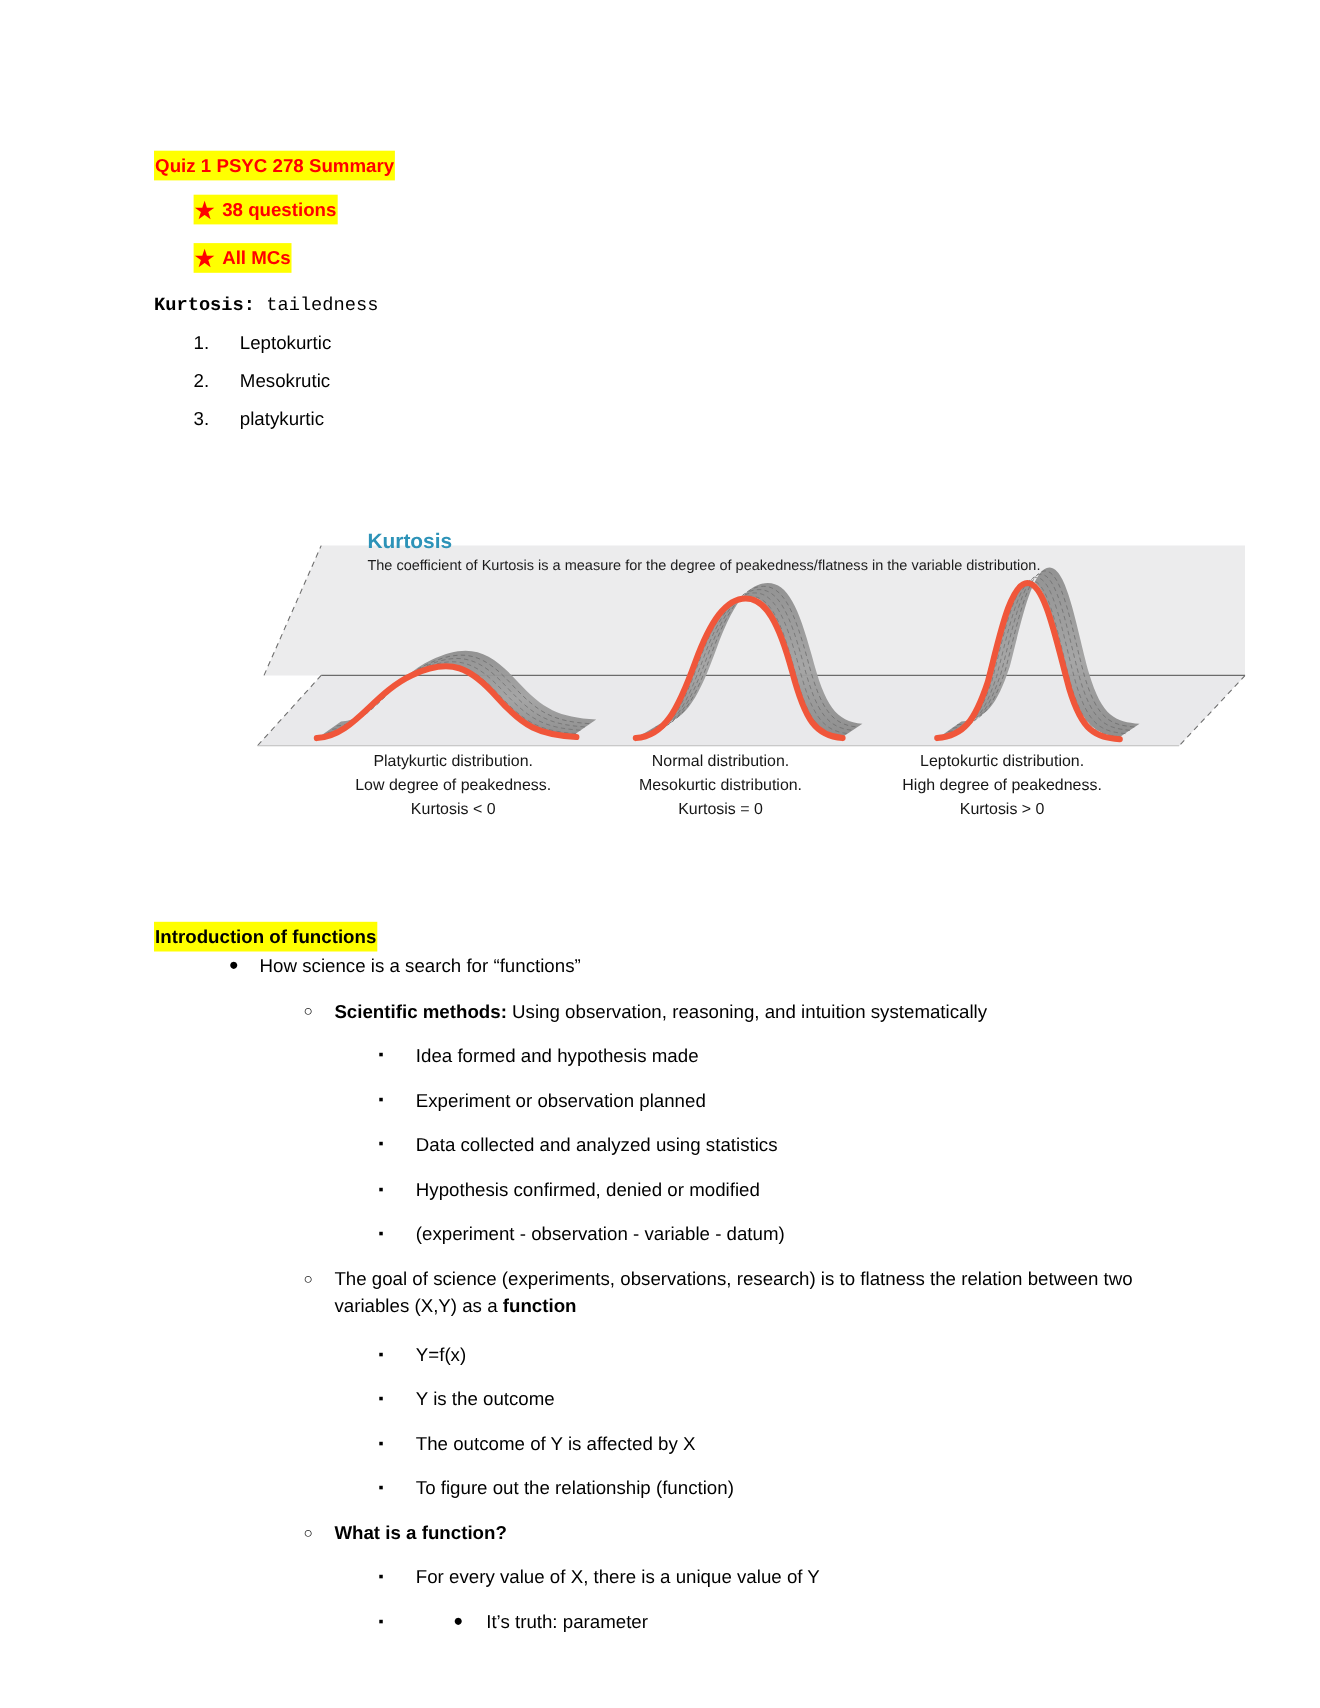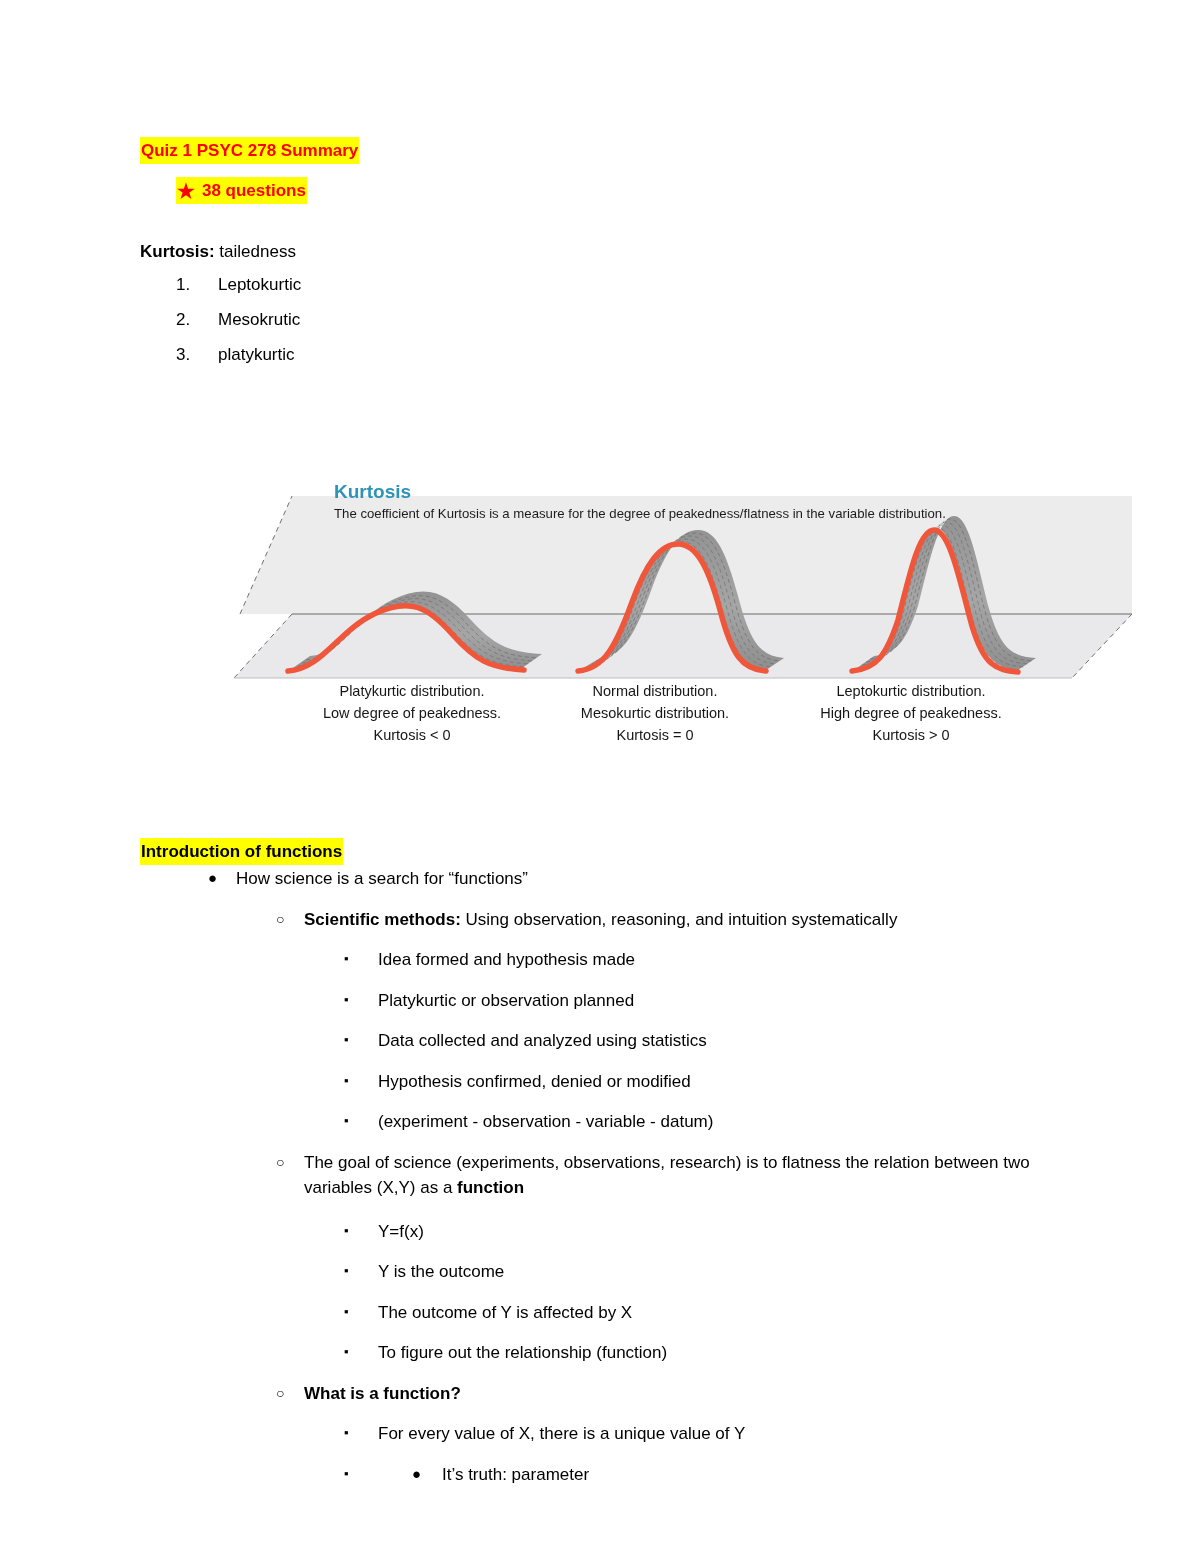--- a/index.html
+++ b/index.html
@@ -64,21 +64,21 @@
     vertical-align: -2px;
     margin-right: 7px;
   }
 
   .plain-line {
     font-size: 17px;
     line-height: 1.95;
     margin: 0;
     color: #000;
   }
-  .plain-line.first-after-stars { margin-top: 28px; }
+  .plain-line.first-after-stars { margin-top: 10px; font-family: Liberation Mono, monospace; }
 
   .num-list {
     margin: 0;
     padding: 0;
     list-style: none;
   }
   .num-list li {
     font-size: 17px;
     line-height: 2.05;
     margin: 0 0 0 36px;
@@ -150,20 +150,25 @@
 
   <div class="doc-body">
 
     <p class="title-line">
       <span class="hl">Quiz 1 PSYC 278 Summary</span>
     </p>
 
     <p class="star-line">
       <span class="hl">
         <span class="star-glyph">★</span><span>38 questions</span>
+      </span>
+    </p>
+    <p class="star-line">
+      <span class="hl">
+        <span class="star-glyph">★</span><span>All MCs</span>
       </span>
     </p>
 
     <p class="plain-line first-after-stars">
       <b class="inl">Kurtosis:</b><span> tailedness</span>
     </p>
 
     <ol class="num-list">
       <li>
         <span class="num">1.</span>
@@ -287,21 +292,21 @@
       <span class="o-bullet b-circle">○</span>
       <b class="inl">Scientific methods:</b><span> Using observation, reasoning, and intuition systematically</span>
     </div>
 
     <div class="o-item lvl3">
       <span class="o-bullet b-square">▪</span>
       <span>Idea formed and hypothesis made</span>
     </div>
     <div class="o-item lvl3">
       <span class="o-bullet b-square">▪</span>
-      <span>Platykurtic or observation planned</span>
+      <span>Experiment or observation planned</span>
     </div>
     <div class="o-item lvl3">
       <span class="o-bullet b-square">▪</span>
       <span>Data collected and analyzed using statistics</span>
     </div>
     <div class="o-item lvl3">
       <span class="o-bullet b-square">▪</span>
       <span>Hypothesis confirmed, denied or modified</span>
     </div>
     <div class="o-item lvl3">

